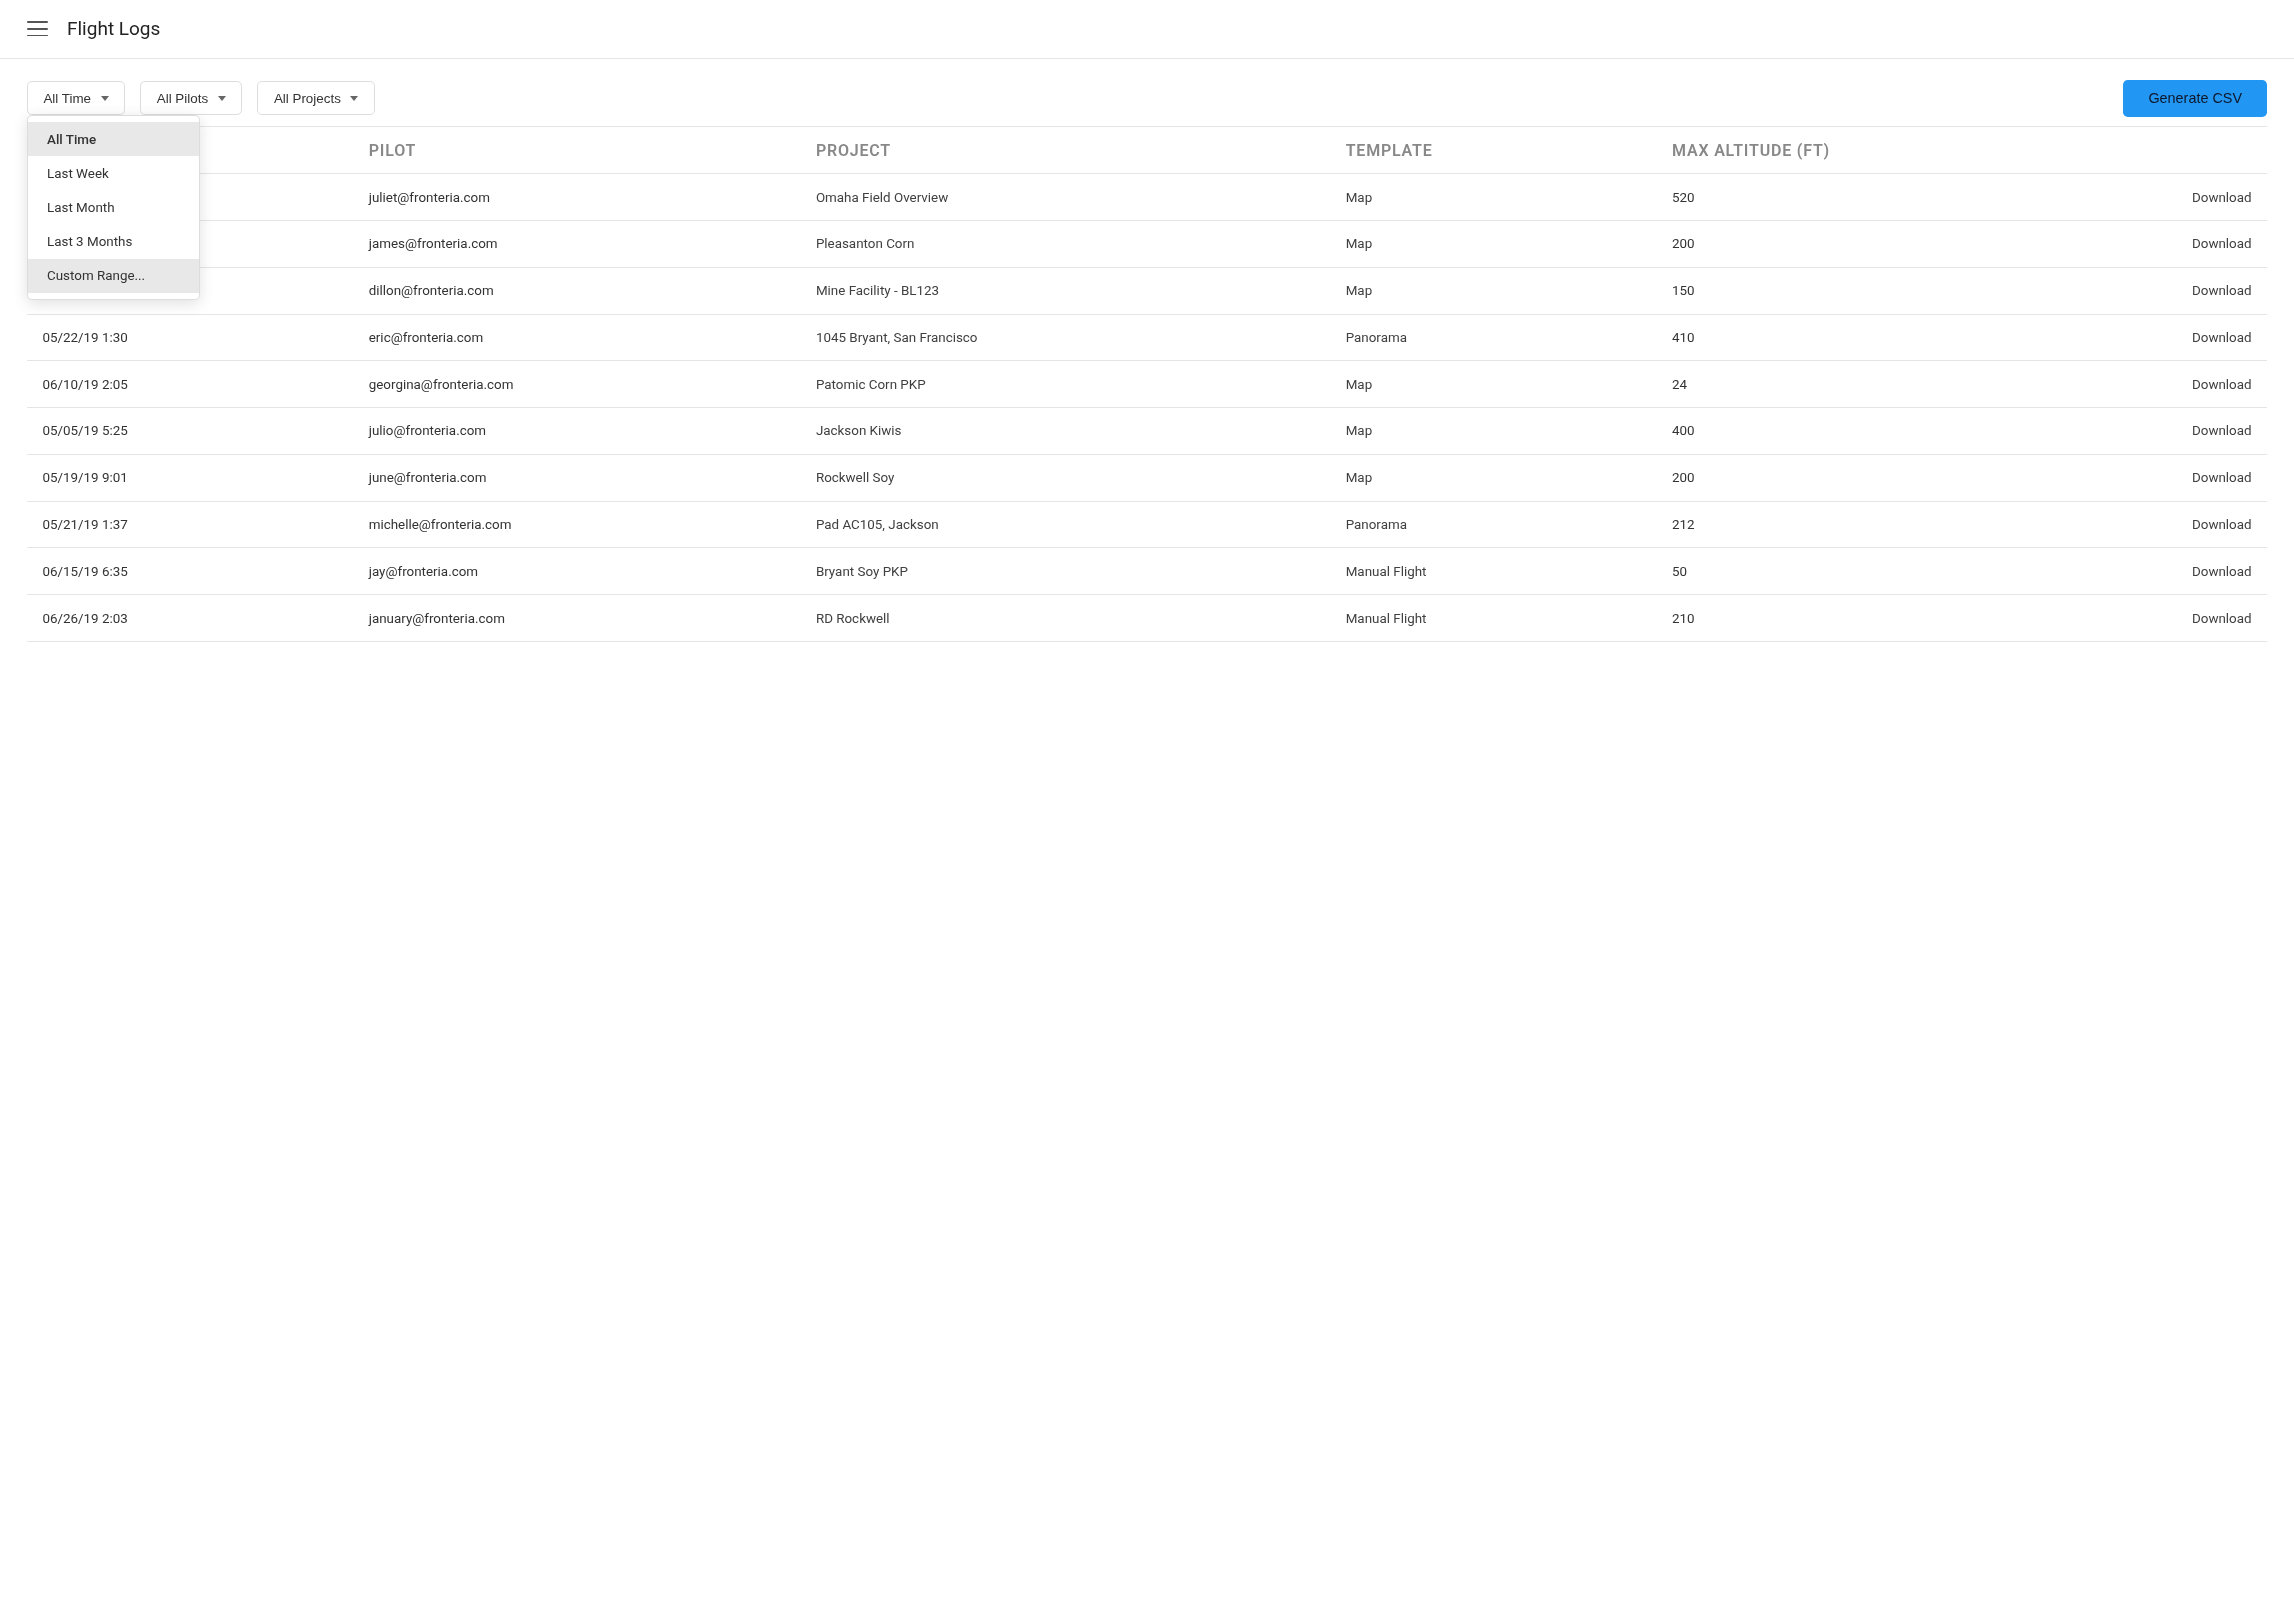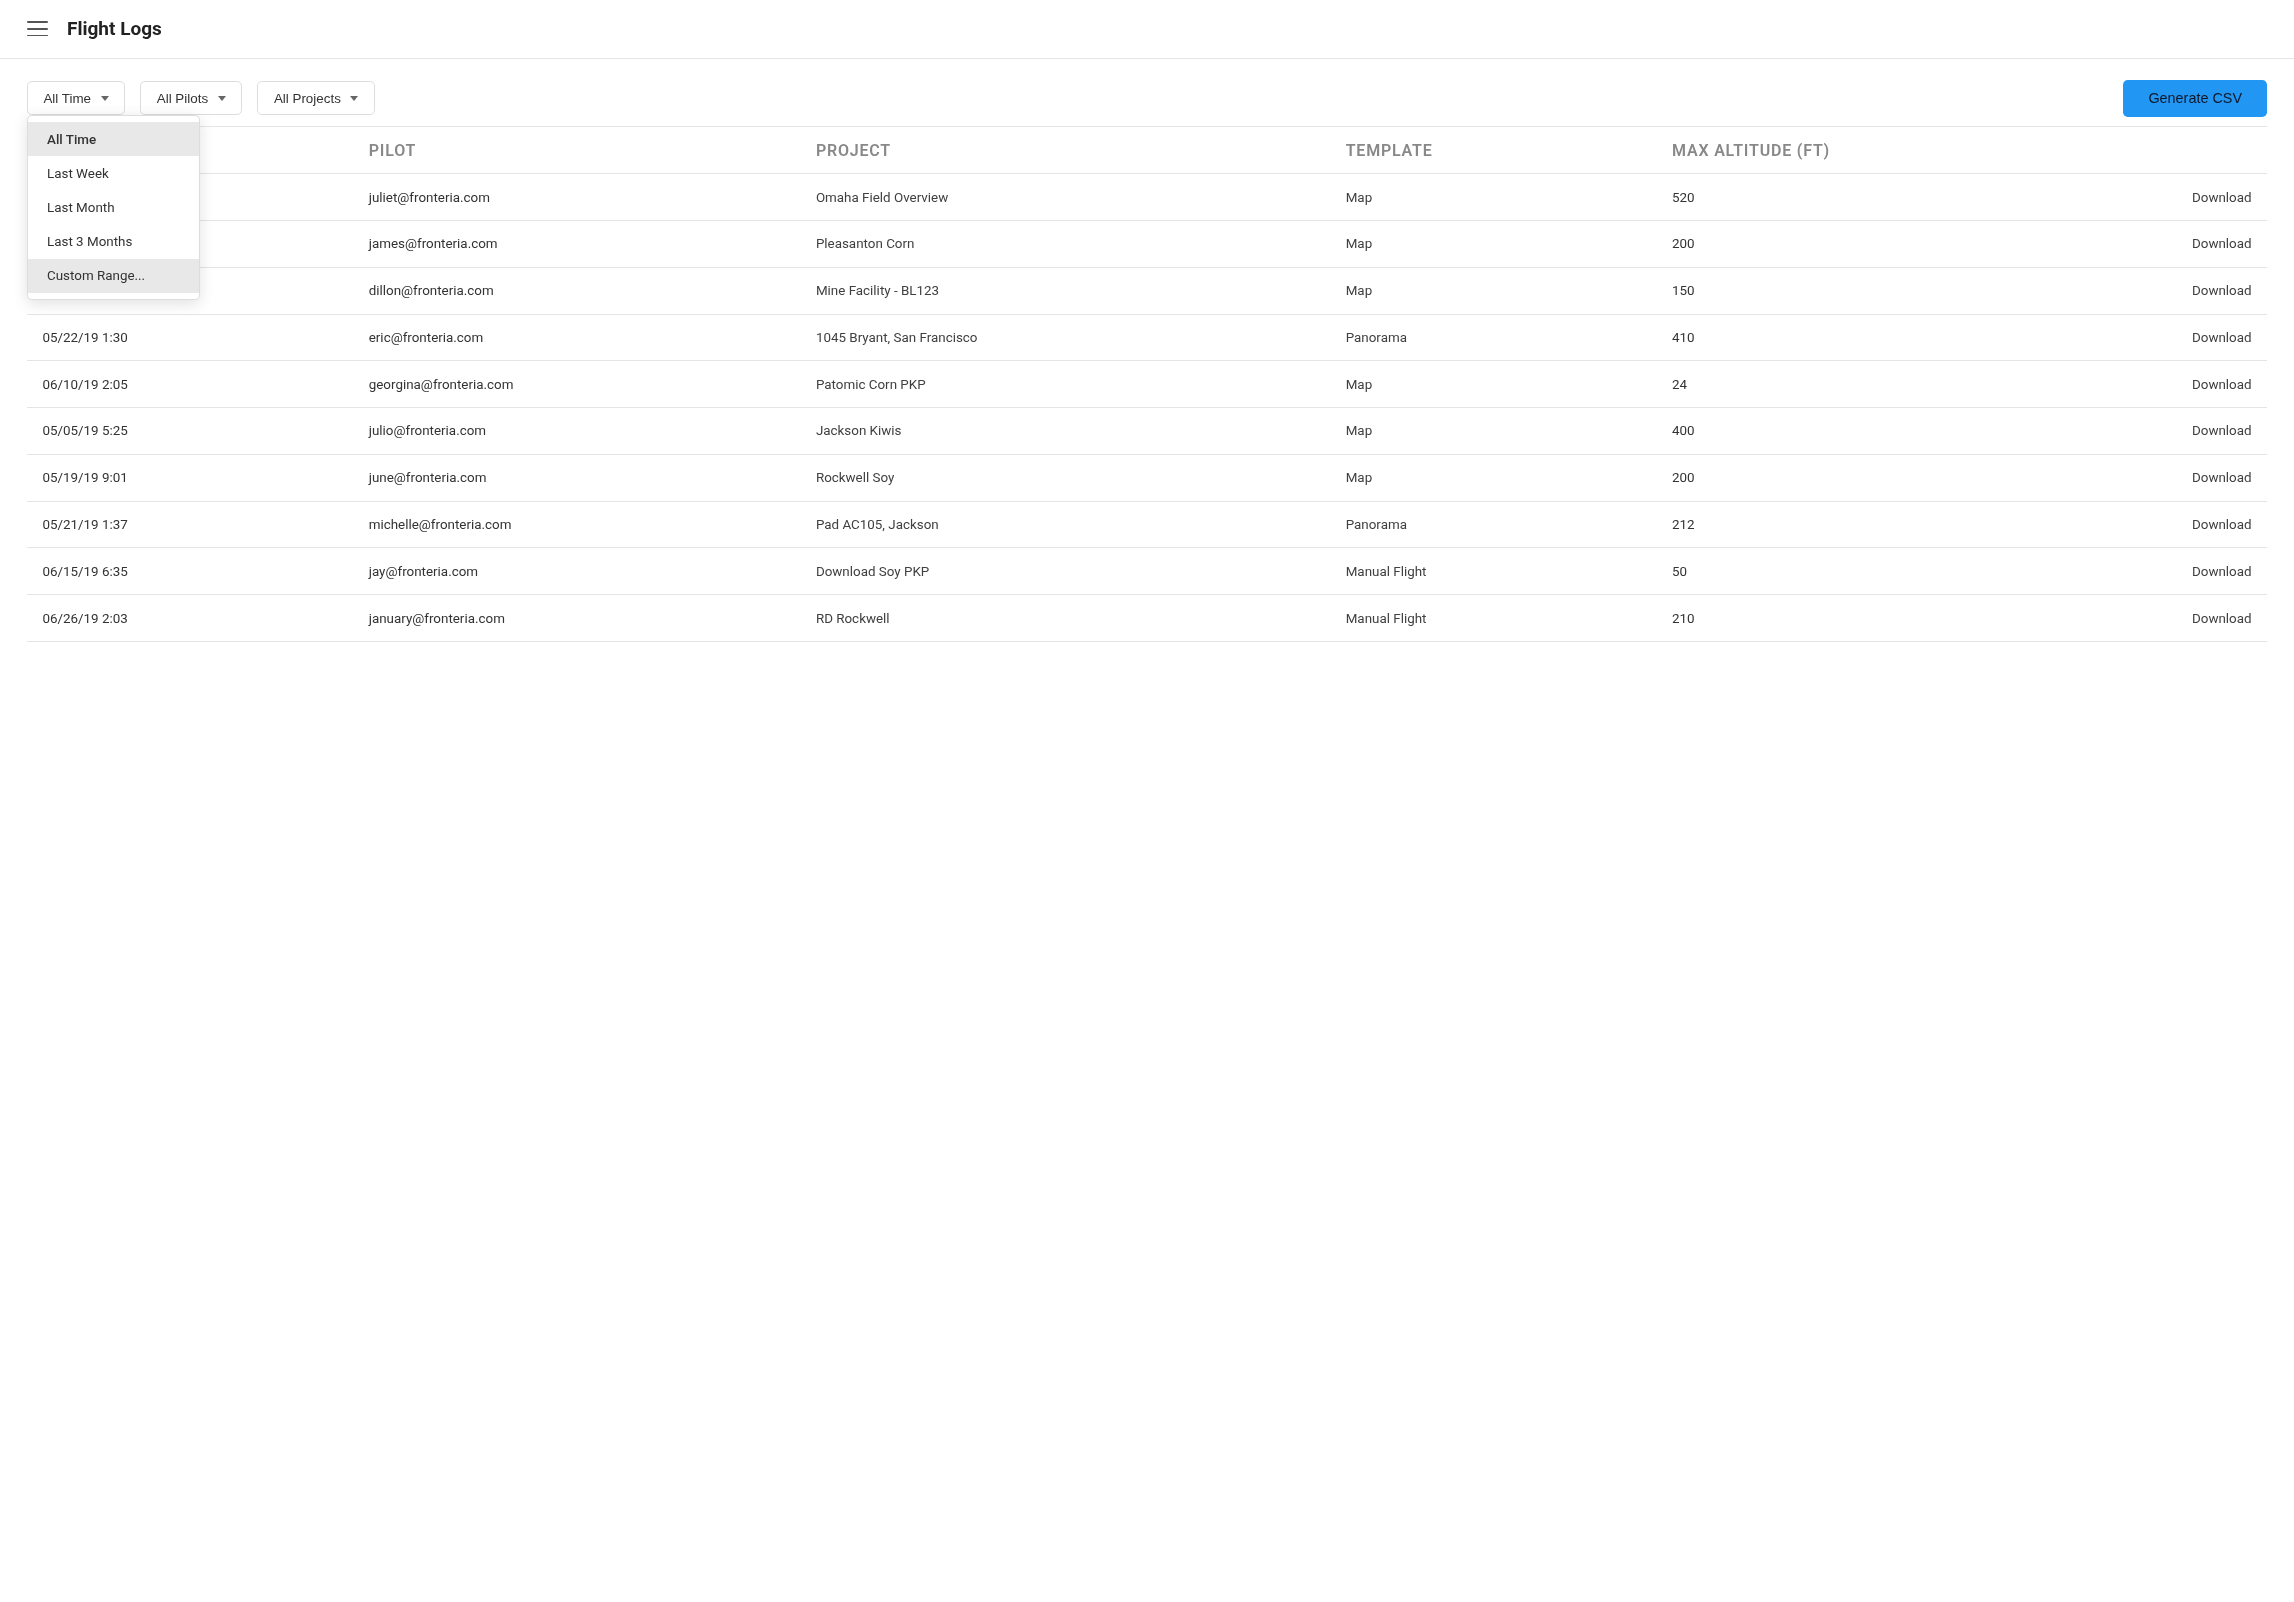--- a/index.html
+++ b/index.html
@@ -21,21 +21,21 @@
     }
     .hamburger-icon span {
       display: block;
       width: 21px;
       height: 1.9px;
       background: #555;
       border-radius: 1.9px;
     }
     .page-title {
       font-size: 19px;
-      font-weight: 700;
+      font-weight: 400;
       color: #222;
     }
 
     .toolbar {
       display: flex;
       align-items: center;
       padding: 21px 27px 9.6px 27px;
       gap: 15.4px;
       position: relative;
     }
@@ -269,21 +269,21 @@
       <td class="col-date">05/21/19 1:37</td>
       <td class="col-pilot">michelle@fronteria.com</td>
       <td class="col-project"><a class="link-blue" href="#">Pad AC105, Jackson</a></td>
       <td class="col-template"><a class="link-blue" href="#">Panorama</a></td>
       <td class="col-altitude">212</td>
       <td class="col-download"><a class="link-blue" href="#">Download</a></td>
     </tr>
         <tr>
       <td class="col-date">06/15/19 6:35</td>
       <td class="col-pilot">jay@fronteria.com</td>
-      <td class="col-project"><a class="link-blue" href="#">Download Soy PKP</a></td>
+      <td class="col-project"><a class="link-blue" href="#">Bryant Soy PKP</a></td>
       <td class="col-template"><a class="link-blue" href="#">Manual Flight</a></td>
       <td class="col-altitude">50</td>
       <td class="col-download"><a class="link-blue" href="#">Download</a></td>
     </tr>
         <tr>
       <td class="col-date">06/26/19 2:03</td>
       <td class="col-pilot">january@fronteria.com</td>
       <td class="col-project"><a class="link-blue" href="#">RD Rockwell</a></td>
       <td class="col-template"><a class="link-blue" href="#">Manual Flight</a></td>
       <td class="col-altitude">210</td>

